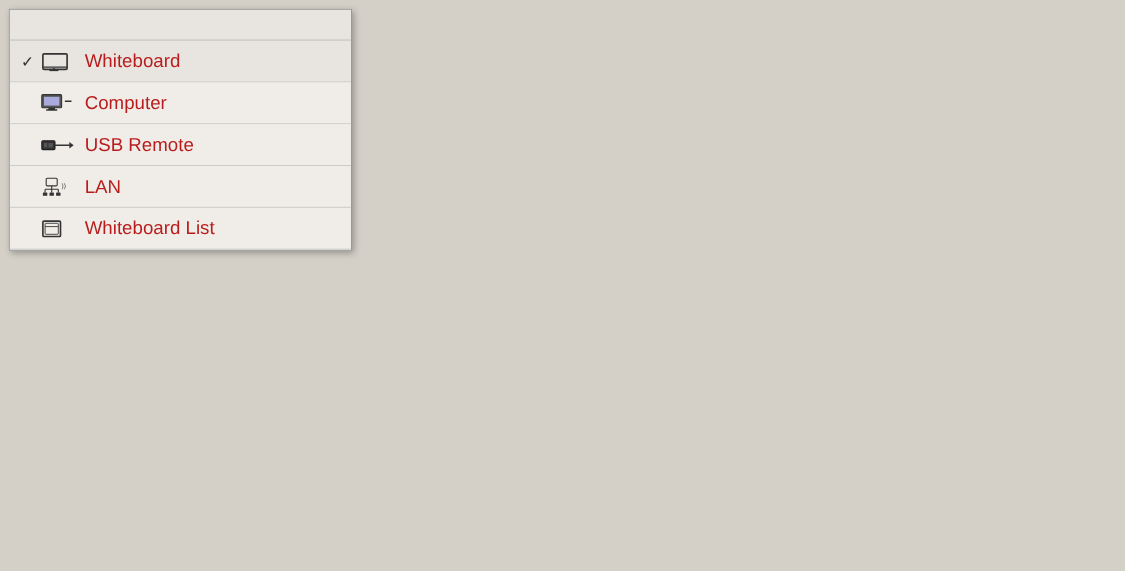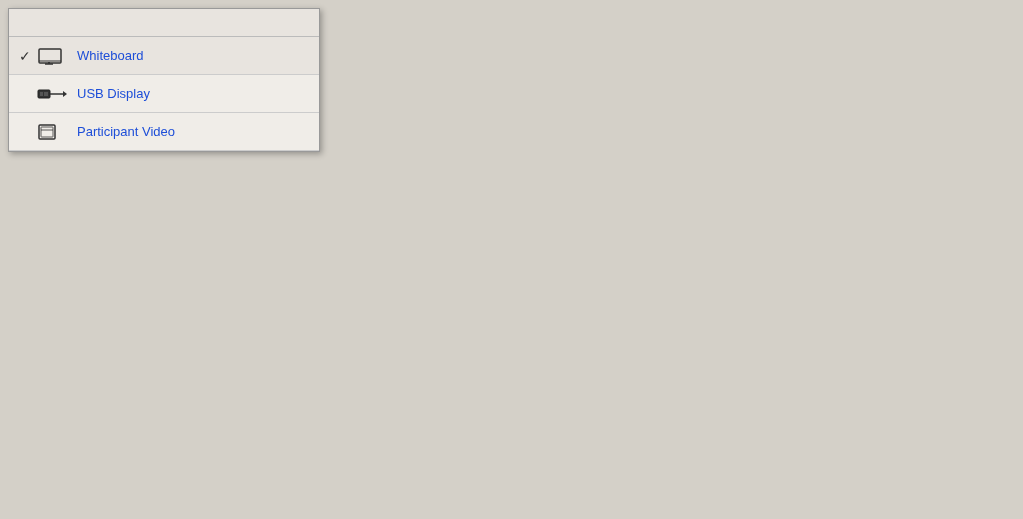--- a/index.html
+++ b/index.html
@@ -60,22 +60,22 @@
     .item-icon {
       width: 36px;
       height: 20px;
       flex-shrink: 0;
       display: flex;
       align-items: center;
       justify-content: center;
       margin-right: 6px;
     }
     .item-label {
-      color: #1d4ed8;
-      font-size: 13px;
+      color: #b91c1c;
+      font-size: 17px;
     }
     
     .icon-svg {
       width: 32px;
       height: 18px;
     }
   </style>
 </head>
 <body>
 
@@ -94,34 +94,65 @@
             <rect x="11" y="15" width="2" height="2" fill="#333"></rect>
             <line x1="8" y1="17" x2="16" y2="17" stroke="#333" stroke-width="1.5"></line>
           </svg>
         </span>
         <span class="item-label">Whiteboard</span>
       </div>
       <div class="menu-item">
         <span class="checkmark"></span>
         <span class="item-icon">
           <svg class="icon-svg" viewBox="0 0 32 18" xmlns="http://www.w3.org/2000/svg">
+            <rect x="1" y="1" width="18" height="12" rx="1" fill="#555" stroke="#333" stroke-width="1"></rect>
+            <rect x="3" y="3" width="14" height="8" fill="#aad"></rect>
+            <rect x="7" y="13" width="6" height="2" fill="#333"></rect>
+            <line x1="5" y1="15" x2="15" y2="15" stroke="#333" stroke-width="1.5"></line>
+            <line x1="22" y1="7" x2="28" y2="7" stroke="#333" stroke-width="1.5"></line>
+          </svg>
+        </span>
+        <span class="item-label">Computer</span>
+      </div>
+      <div class="menu-item">
+        <span class="checkmark"></span>
+        <span class="item-icon">
+          <svg class="icon-svg" viewBox="0 0 32 18" xmlns="http://www.w3.org/2000/svg">
             <rect x="1" y="5" width="12" height="8" rx="1" fill="#333" stroke="#222" stroke-width="1"></rect>
             <rect x="3" y="7" width="3" height="4" fill="#555"></rect>
             <rect x="7" y="7" width="4" height="4" fill="#555"></rect>
             <line x1="13" y1="9" x2="28" y2="9" stroke="#333" stroke-width="1.5"></line>
             <polygon points="26,6 30,9 26,12" fill="#333"></polygon>
           </svg>
         </span>
-        <span class="item-label">USB Display</span>
+        <span class="item-label">USB Remote</span>
+      </div>
+      <div class="menu-item">
+        <span class="checkmark"></span>
+        <span class="item-icon">
+          <svg class="icon-svg" viewBox="0 0 32 18" xmlns="http://www.w3.org/2000/svg">
+            <rect x="5" y="1" width="10" height="7" rx="1" fill="none" stroke="#333" stroke-width="1"></rect>
+            <line x1="10" y1="8" x2="10" y2="11" stroke="#333" stroke-width="1"></line>
+            <line x1="4" y1="11" x2="16" y2="11" stroke="#333" stroke-width="1"></line>
+            <line x1="4" y1="11" x2="4" y2="14" stroke="#333" stroke-width="1"></line>
+            <line x1="10" y1="11" x2="10" y2="14" stroke="#333" stroke-width="1"></line>
+            <line x1="16" y1="11" x2="16" y2="14" stroke="#333" stroke-width="1"></line>
+            <rect x="2" y="14" width="4" height="3" rx="0.5" fill="#333"></rect>
+            <rect x="8" y="14" width="4" height="3" rx="0.5" fill="#333"></rect>
+            <rect x="14" y="14" width="4" height="3" rx="0.5" fill="#333"></rect>
+            <text x="19" y="10" font-size="6" fill="#333">))</text>
+          </svg>
+        </span>
+        <span class="item-label">LAN</span>
       </div>
       <div class="menu-item">
         <span class="checkmark"></span>
         <span class="item-icon">
           <svg class="icon-svg" viewBox="0 0 32 18" xmlns="http://www.w3.org/2000/svg">
             <rect x="2" y="2" width="16" height="14" rx="1" fill="none" stroke="#333" stroke-width="1.5"></rect>
             <rect x="4" y="4" width="12" height="10" rx="0.5" fill="none" stroke="#333" stroke-width="0.8"></rect>
             <line x1="4" y1="7" x2="16" y2="7" stroke="#333" stroke-width="0.8"></line>
           </svg>
         </span>
-        <span class="item-label">Participant Video</span>
+        <span class="item-label">Whiteboard List</span>
       </div>
     </div>
 </div>
 
 </body></html>

